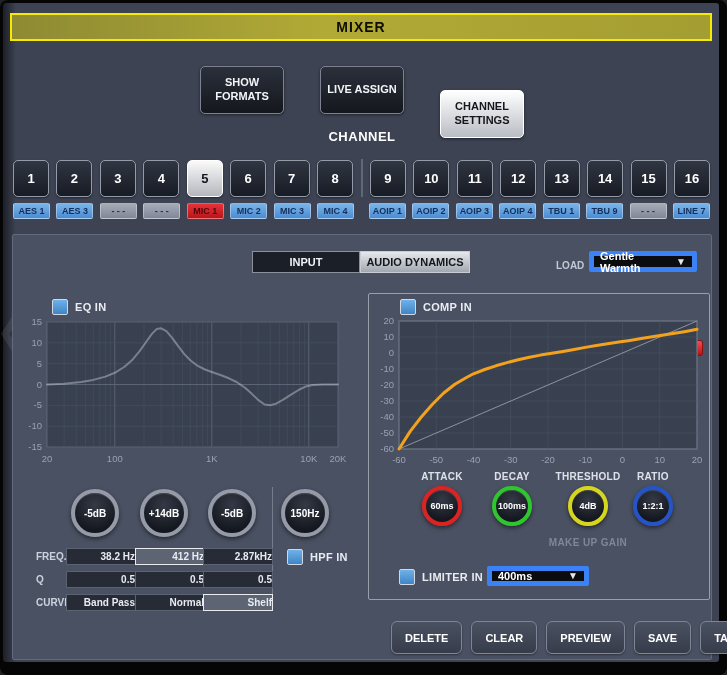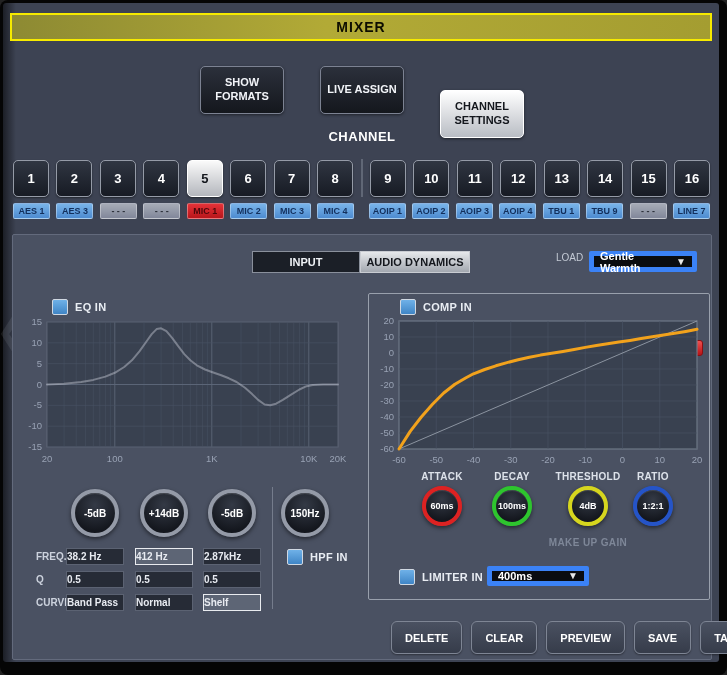--- a/index.html
+++ b/index.html
@@ -45,21 +45,21 @@
   #main-panel{position:absolute;left:12px;top:234px;width:700px;height:426px;box-sizing:border-box;
         background:#4a5162;border:1px solid #636a7c;border-radius:2px;}
 
   
   #settings-tabs{position:absolute;left:252px;top:251px;height:22px;display:flex;}
   .tab{height:22px;box-sizing:border-box;display:flex;align-items:center;justify-content:center;
         font-size:11px;font-weight:bold;border:1px solid #8a909c;}
   .tab:nth-child(1){width:108px;background:#1b1f27;color:#eef1f5;}
   .tab:nth-child(2){width:110px;}
   .tab.sel{background:linear-gradient(180deg,#e6e8eb,#a3a8b0);color:#14171d;border-color:#c9ccd2;}
-  #load-label{position:absolute;left:556px;top:252px;font-size:10px;color:#c3c9d4;font-weight:normal;}
+  #load-label{position:absolute;left:556px;top:260px;font-size:10px;color:#c3c9d4;font-weight:bold;}
   .dropdown{position:absolute;box-sizing:border-box;background:#0a0c10;border:5px solid #3b82f6;
         border-radius:2px;color:#fff;font-weight:bold;font-size:11px;display:flex;align-items:center;
         padding:0 6px;}
   .dropdown .tri{margin-left:auto;font-size:10px;color:#e8e8e8;line-height:1;}
   #load-dropdown{left:589px;top:251px;width:108px;height:21px;}
   #limiter-dropdown{left:487px;top:566px;width:102px;height:20px;}
 
   
   .checkbox{position:absolute;width:16px;height:16px;box-sizing:border-box;border-radius:2px;
         background:linear-gradient(180deg,#6fb1e8,#3f85c6);border:1px solid #d0d8e2;}
@@ -87,21 +87,21 @@
   #eq-knobs .eqknob:nth-child(3){left:208px;}
   #hpf-knob{position:absolute;left:281px;top:489px;width:48px;height:48px;border:4px solid #949aa7;font-size:10px;}
   .ckcol{position:absolute;top:471px;width:80px;text-align:center;}
   .cklabel2{font-size:10px;font-weight:bold;color:#dde2ea;letter-spacing:.3px;}
   .compknob{position:relative;width:40px;height:40px;border:4px solid #888;font-size:9px;margin:4px auto 0;}
   #makeup-label{position:absolute;left:528px;top:537px;width:120px;text-align:center;
         font-size:10px;font-weight:bold;color:#7e8798;letter-spacing:.4px;}
 
   
   .frow-label{position:absolute;left:36px;font-size:10px;font-weight:bold;color:#ccd2dd;}
-  .field{position:absolute;width:58px;height:17px;box-sizing:border-box;line-height:16px;text-align:left;
+  .field{position:absolute;width:70px;height:17px;box-sizing:border-box;line-height:16px;text-align:right;
         background:#262b36;border:1px solid #5b6272;color:#e8ebf1;font-size:10px;font-weight:bold;}
   .field.sel{background:#5d6575;border-color:#e9ebef;}
   .vdiv{position:absolute;width:1px;background:rgba(220,226,238,.30);}
 
   
   #action-buttons{position:absolute;left:391px;top:621px;display:flex;gap:9px;}
   .abtn{height:33px;padding:0 13px;box-sizing:border-box;display:flex;align-items:center;justify-content:center;
         background:linear-gradient(180deg,#4a5161,#363c4a);border:1px solid #7e8594;border-radius:6px;
         font-weight:bold;font-size:11px;color:#fff;box-shadow:0 1px 2px rgba(0,0,0,.4);}
 

